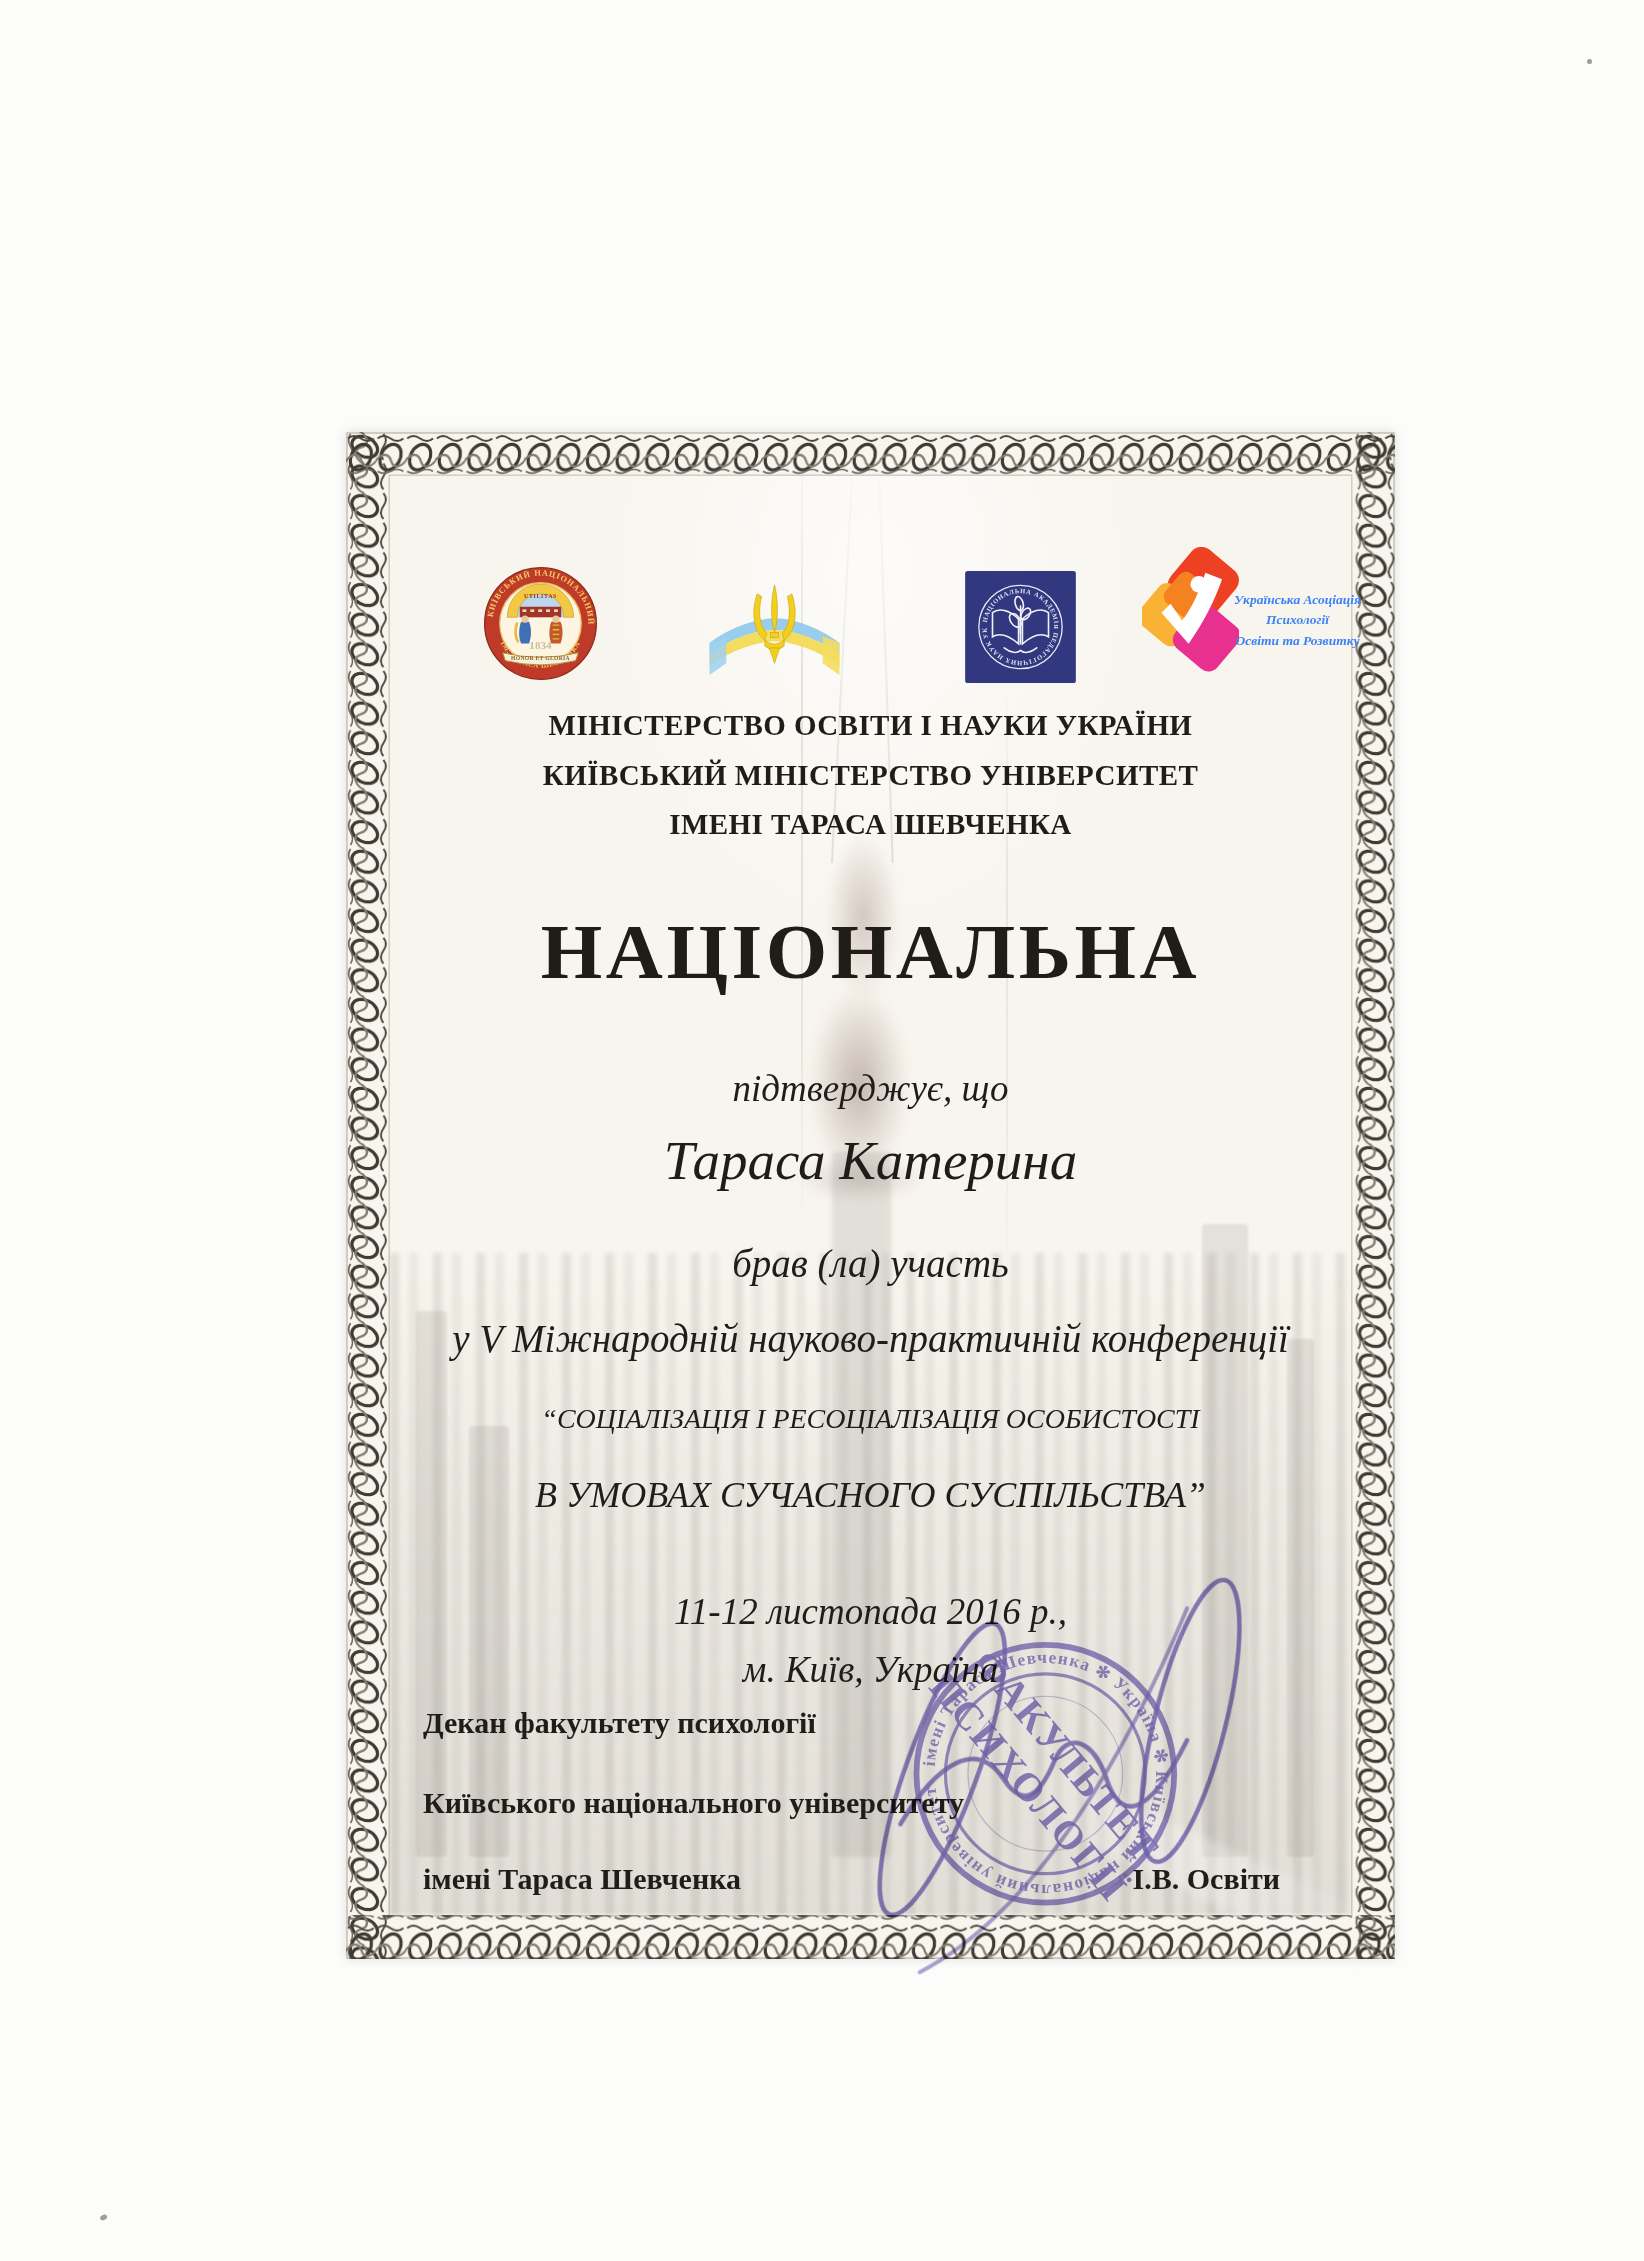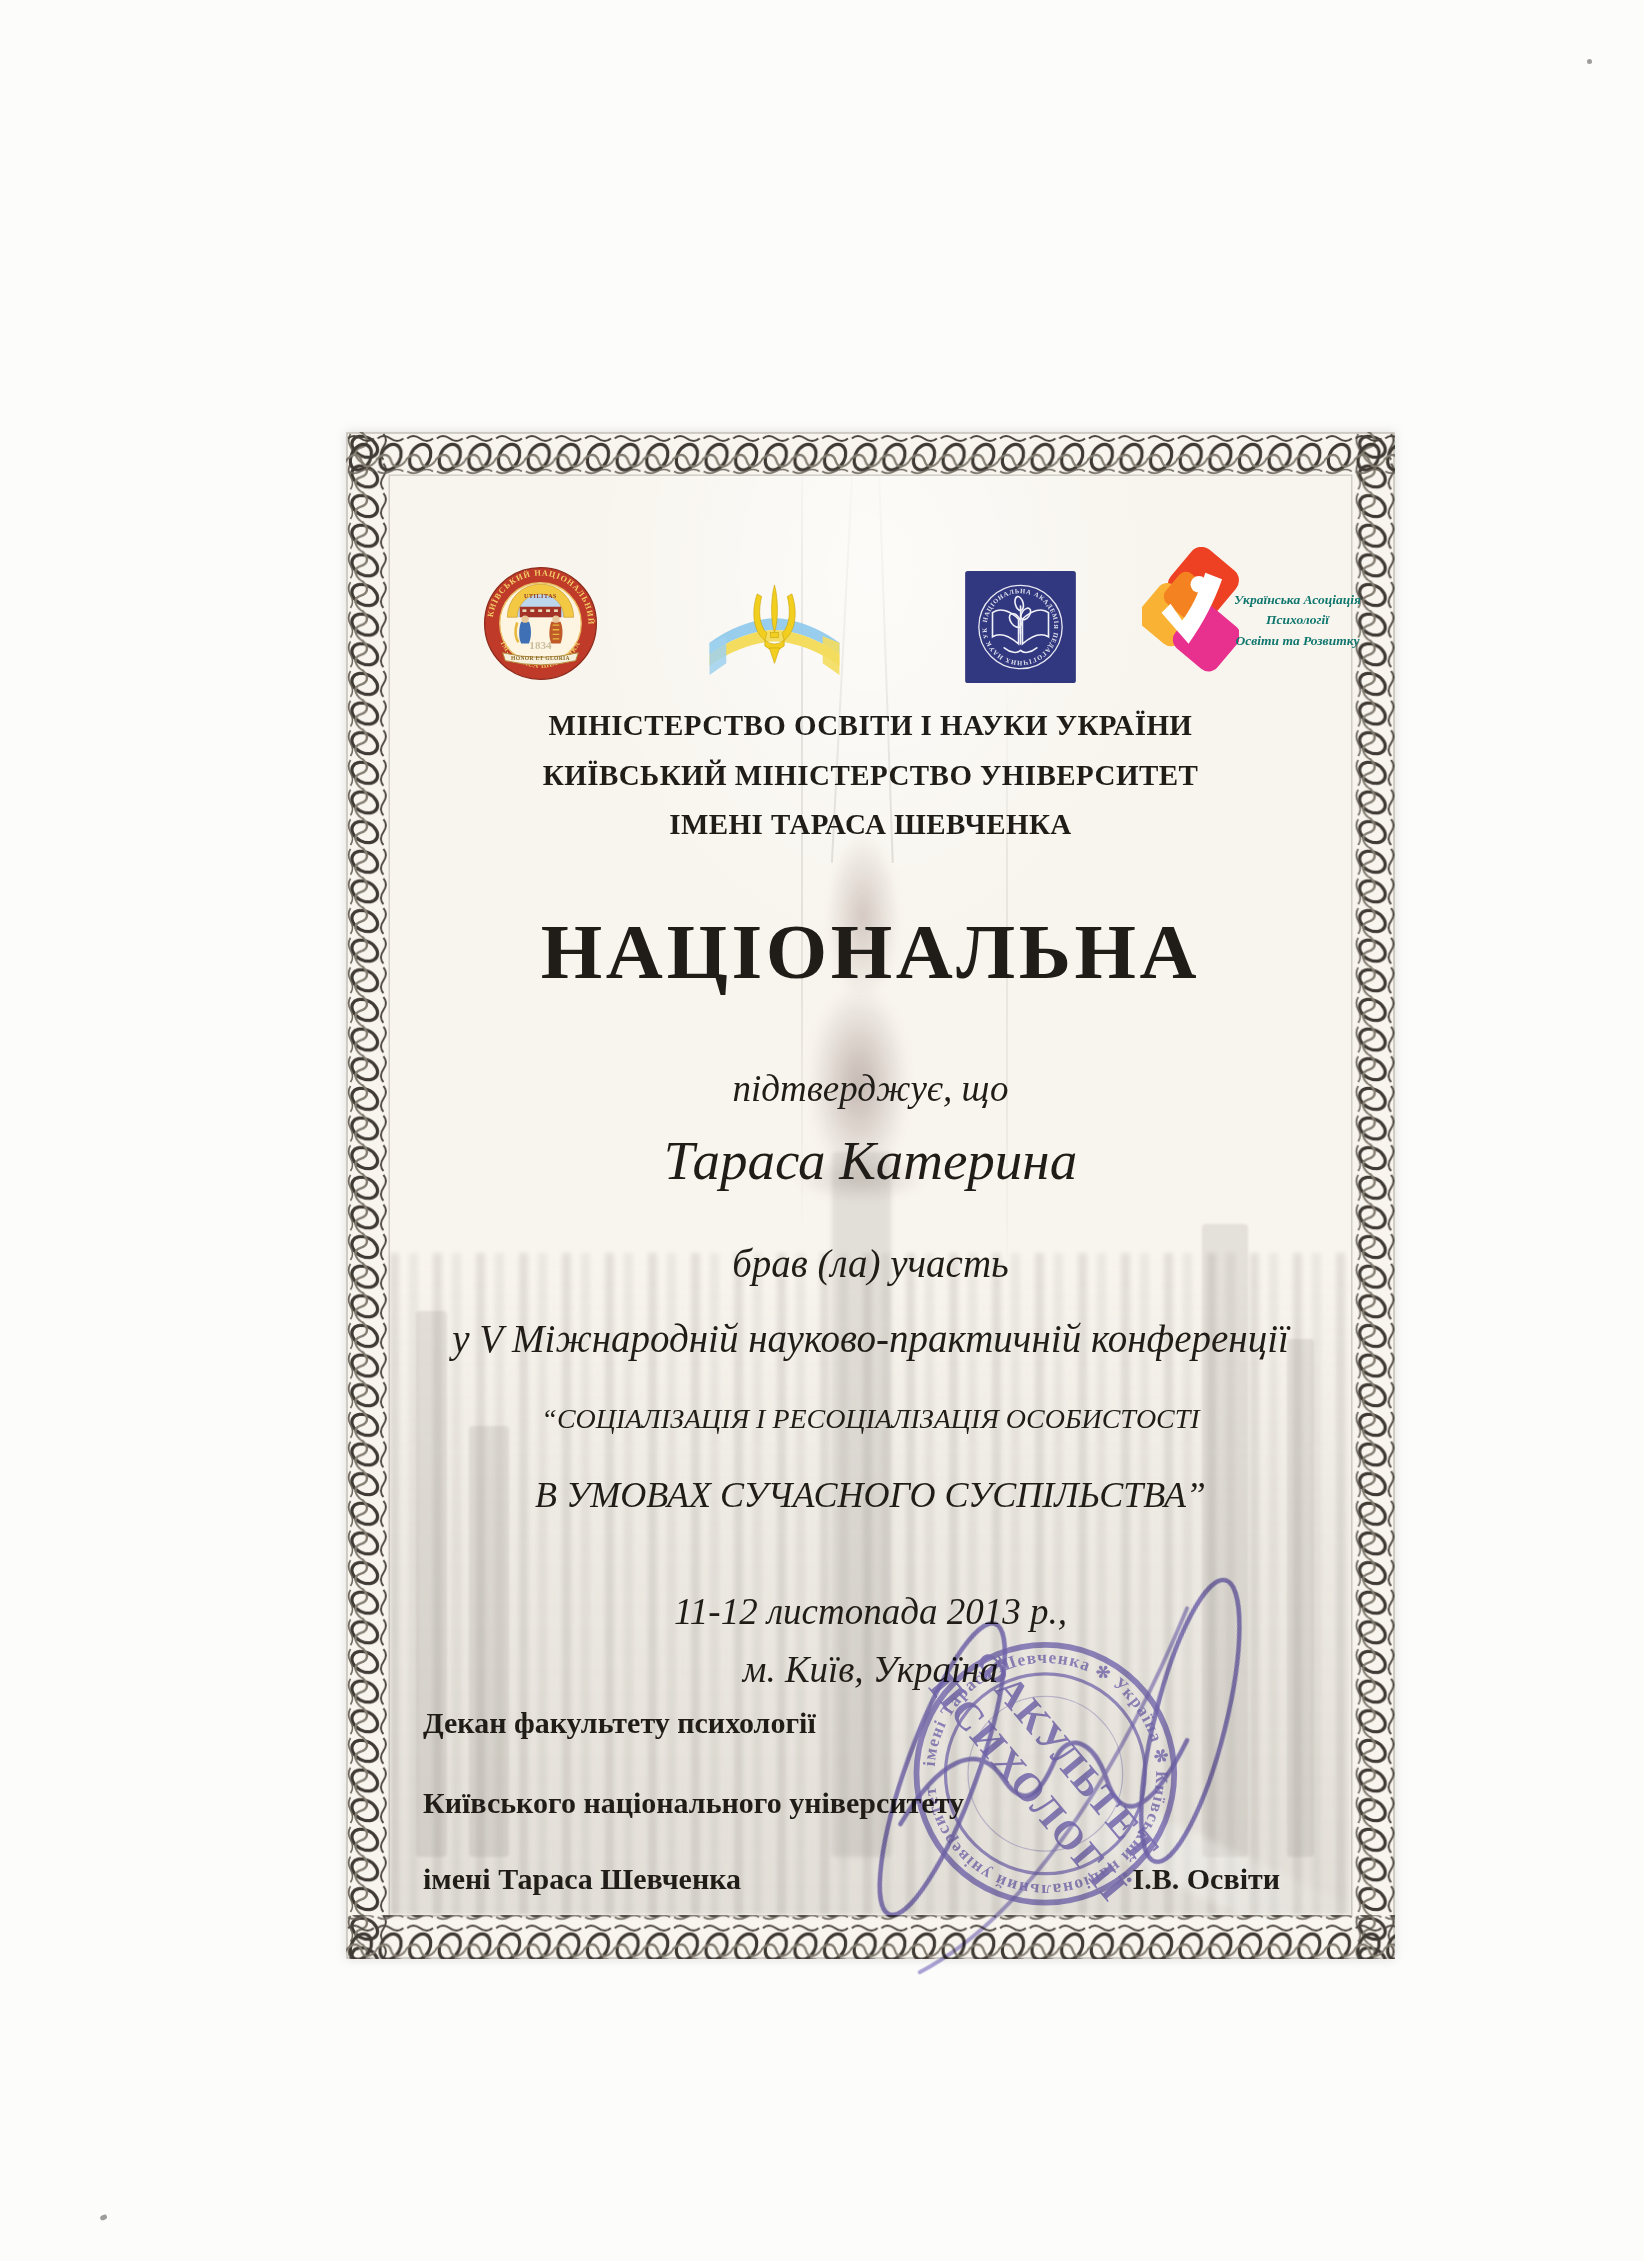--- a/index.html
+++ b/index.html
@@ -67,21 +67,21 @@
   .r1{top:1274px;} .r2{top:1354px;} .r3{top:1430px;}
   .signer{position:absolute;right:115px;top:1430px;font-weight:700;font-size:30px;white-space:nowrap;}
 
   
   .logo{position:absolute;}
   .seal{left:137px;top:134px;}
   .trident{left:361px;top:149px;}
   .academy{left:619px;top:139px;}
   .uap-mark{left:796px;top:115px;}
   .uap-text{position:absolute;left:871px;top:158px;width:161px;text-align:center;
-            font-size:13.5px;font-weight:700;font-style:italic;line-height:1.5;color:#0f766e;}
+            font-size:13.5px;font-weight:700;font-style:italic;line-height:1.5;color:#3b82f6;}
 
   
   .stamp{position:absolute;left:464px;top:1115px;mix-blend-mode:multiply;opacity:.92;filter:blur(0.3px);}
 </style>
 </head>
 <body>
 
 <div class="sheet">
 
   <div class="cert">
@@ -217,21 +217,21 @@
     <div class="tline hline h2">КИЇВСЬКИЙ МІНІСТЕРСТВО УНІВЕРСИТЕТ</div>
     <div class="tline hline h3">ІМЕНІ ТАРАСА ШЕВЧЕНКА</div>
 
     <div class="tline title">НАЦІОНАЛЬНА</div>
     <div class="tline it confirms">підтверджує, що</div>
     <div class="tline it recipient">Тараса Катерина</div>
     <div class="tline it participation">брав (ла) участь</div>
     <div class="tline it conference">у V Міжнародній науково-практичній конференції</div>
     <div class="tline it conft1">“СОЦІАЛІЗАЦІЯ І РЕСОЦІАЛІЗАЦІЯ ОСОБИСТОСТІ</div>
     <div class="tline it conft2">В УМОВАХ СУЧАСНОГО СУСПІЛЬСТВА”</div>
-    <div class="tline it date">11-12 листопада 2013 р.,</div>
+    <div class="tline it date">11-12 листопада 2016 р.,</div>
     <div class="tline it location">м. Київ, Україна</div>
 
     <div class="role r1">Декан факультету психології</div>
     <div class="role r2">Київського національного університету</div>
     <div class="role r3">імені Тараса Шевченка</div>
     <div class="signer">І.В. Освіти</div>
 
     <svg class="stamp" width="490" height="451" viewBox="0 0 760 700">
       <g stroke="#7b6ec4" fill="none">
         <circle cx="365" cy="352" r="200" stroke-width="9" opacity=".85"></circle>

